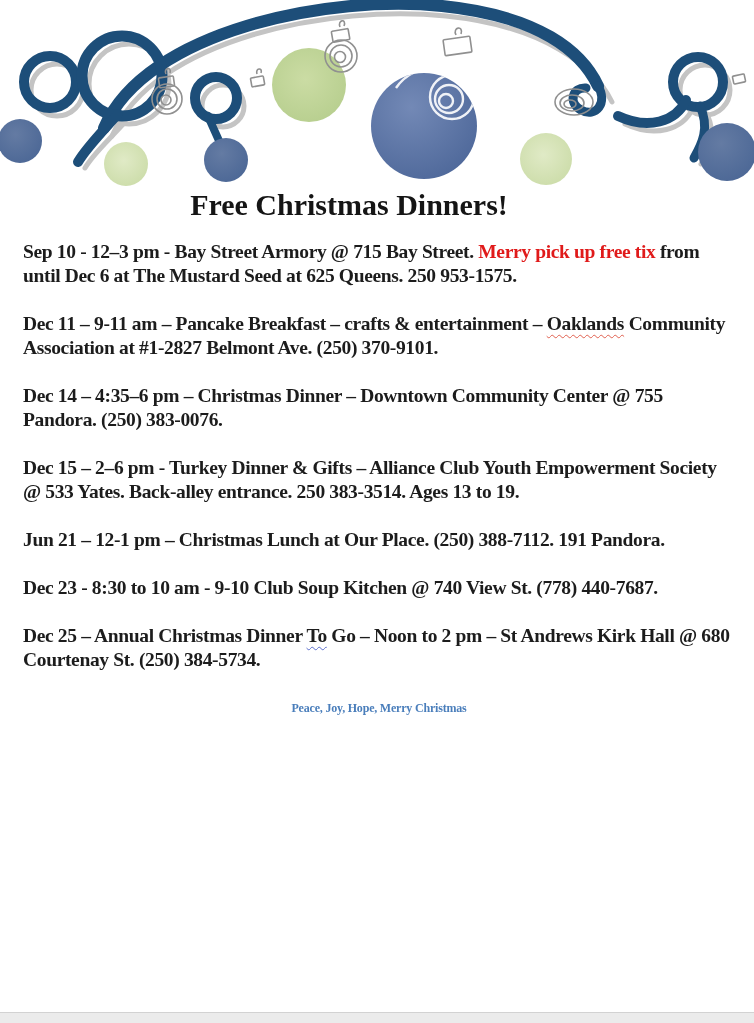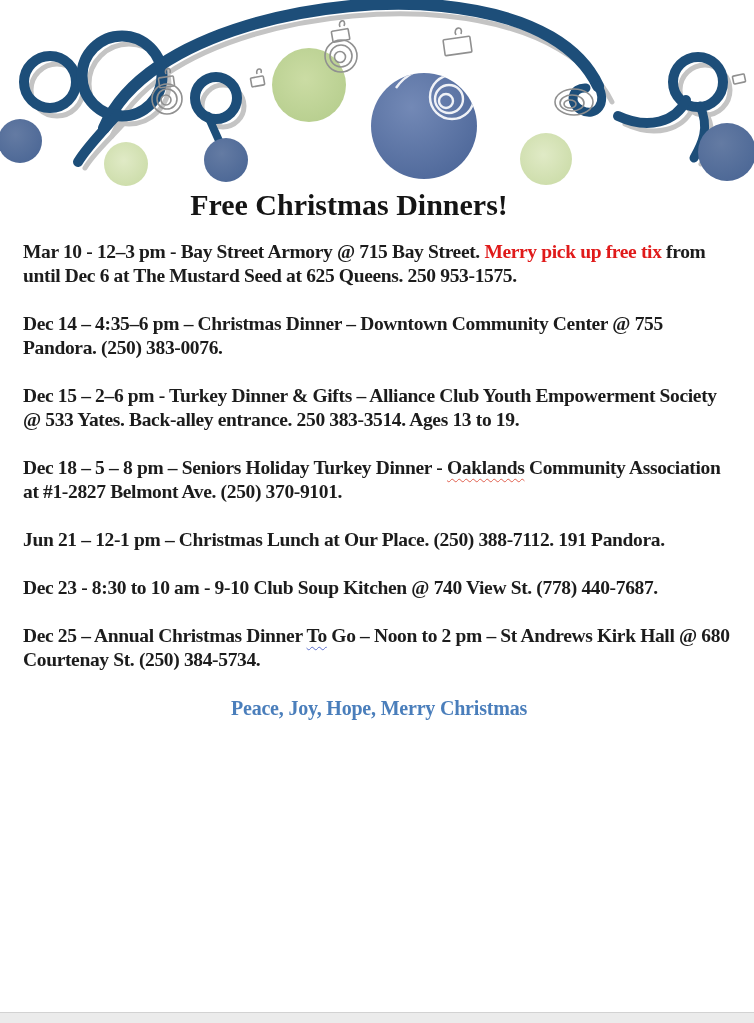--- a/index.html
+++ b/index.html
@@ -22,21 +22,21 @@
     text-decoration-line:underline;text-decoration-style:wavy;
     text-decoration-color:#e0604f;text-decoration-thickness:1px;
     text-underline-offset:4px;text-decoration-skip-ink:none;
   }
   .sp-blue{
     text-decoration-line:underline;text-decoration-style:wavy;
     text-decoration-color:#5b6ecc;text-decoration-thickness:1px;
     text-underline-offset:4px;text-decoration-skip-ink:none;
   }
   .footer-line{
-    margin:14px 0 0 0;text-align:center;font-size:20px;font-weight:700;
+    margin:14px 0 0 0;text-align:center;font-size:12px;font-weight:700;
     color:#4a7ebb;letter-spacing:-0.2px;line-height:24px;
   }
   .bottom-edge{
     position:absolute;left:0;bottom:0;width:754px;height:10px;
     background:#ebebeb;border-top:1px solid #d2d2d2;
   }
 </style>
 </head>
 <body>
 
@@ -125,28 +125,28 @@
           <ellipse cx="572" cy="103" rx="12" ry="8"></ellipse>
           <ellipse cx="570" cy="104" rx="6" ry="4"></ellipse>
         <rect x="733" y="75" width="12" height="8" rx="1" transform="rotate(-12 739 79)"></rect>
       </g>
     </svg>
   </div>
 
   <h1 class="title">Free Christmas Dinners!</h1>
 
   <div class="content">
-    <p class="event"><span>Mar 10 - 12–3 pm - Bay Street Armory @ 715 Bay Street. </span><span class="hl-red">Merry pick up free tix</span><span> from until Dec 6 at The Mustard Seed at 625 Queens. 250 953-1575.</span></p>
+    <p class="event"><span>Sep 10 - 12–3 pm - Bay Street Armory @ 715 Bay Street. </span><span class="hl-red">Merry pick up free tix</span><span> from until Dec 6 at The Mustard Seed at 625 Queens. 250 953-1575.</span></p>
 
+    <p class="event"><span>Dec 11 – 9-11 am – Pancake Breakfast – crafts &amp; entertainment – </span><span class="sp-red">Oaklands</span><span> Community Association at #1-2827 Belmont Ave. (250) 370-9101.</span></p>
 
     <p class="event"><span>Dec 14 – 4:35–6 pm – Christmas Dinner – Downtown Community Center @ 755 Pandora. (250) 383-0076.</span></p>
 
     <p class="event"><span>Dec 15 – 2–6 pm - Turkey Dinner &amp; Gifts – Alliance Club Youth Empowerment Society @ 533 Yates. Back-alley entrance. 250 383-3514. Ages 13 to 19.</span></p>
 
-    <p class="event"><span>Dec 18 – 5 – 8 pm – Seniors Holiday Turkey Dinner - </span><span class="sp-red">Oaklands</span><span> Community Association at #1-2827 Belmont Ave. (250) 370-9101.</span></p>
 
 
     <p class="event"><span>Jun 21 – 12-1 pm – Christmas Lunch at Our Place. (250) 388-7112. 191 Pandora.</span></p>
 
 
     <p class="event"><span>Dec 23 - 8:30 to 10 am - 9-10 Club Soup Kitchen @ 740 View St. (778) 440-7687.</span></p>
 
     <p class="event"><span>Dec 25 – Annual Christmas Dinner </span><span class="sp-blue">To</span><span> Go – Noon to 2 pm – St Andrews Kirk Hall @ 680 Courtenay St. (250) 384-5734.</span></p>
 
     <p class="footer-line">Peace, Joy, Hope, Merry Christmas</p>

